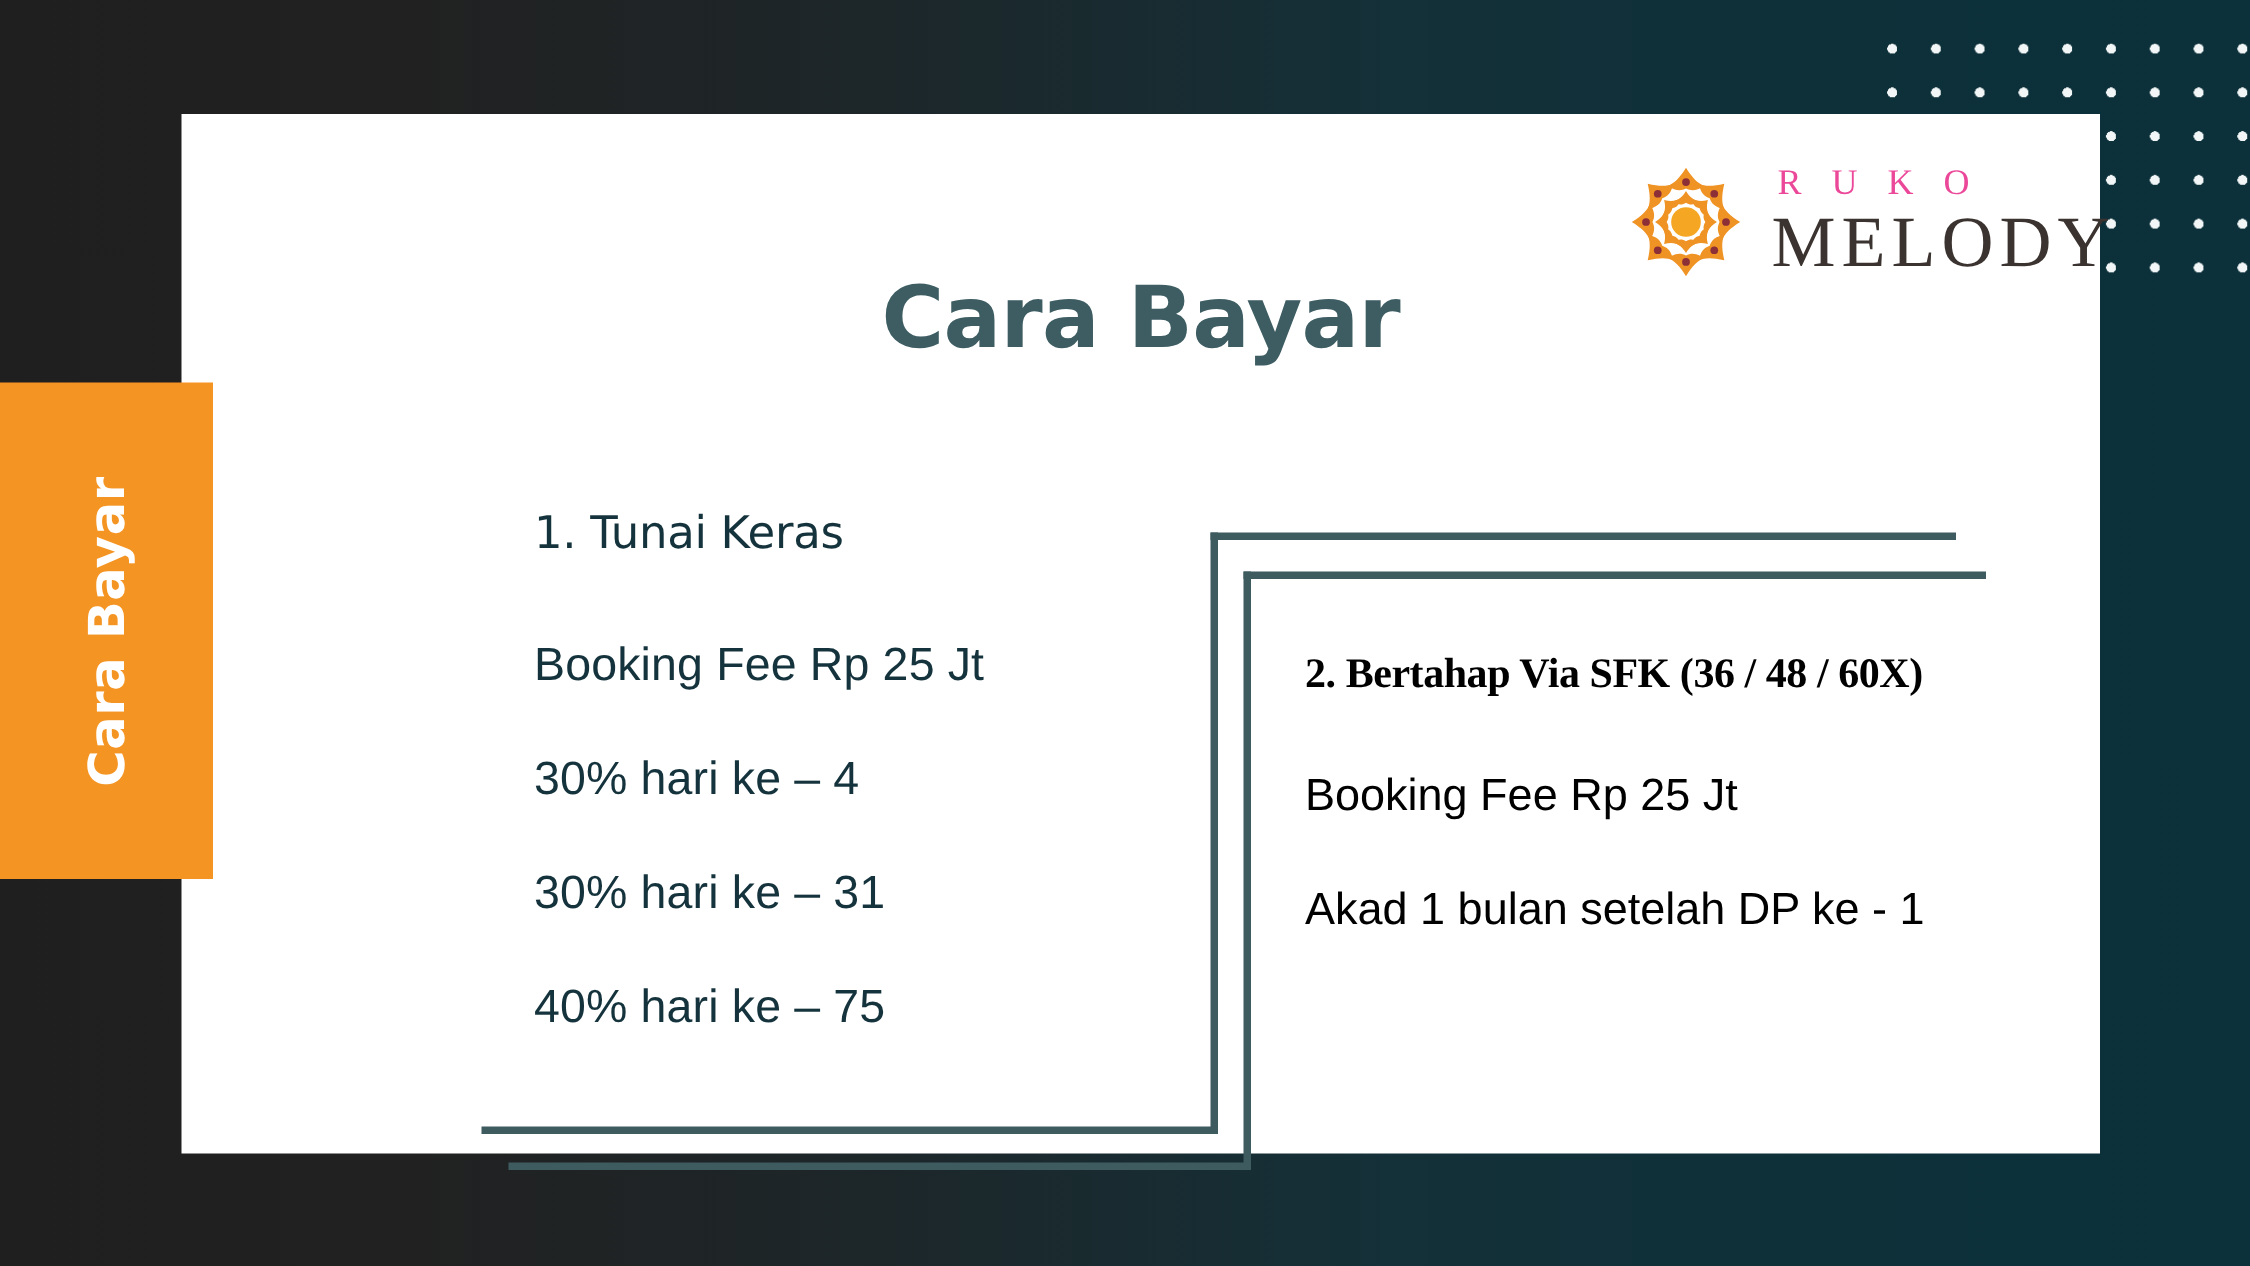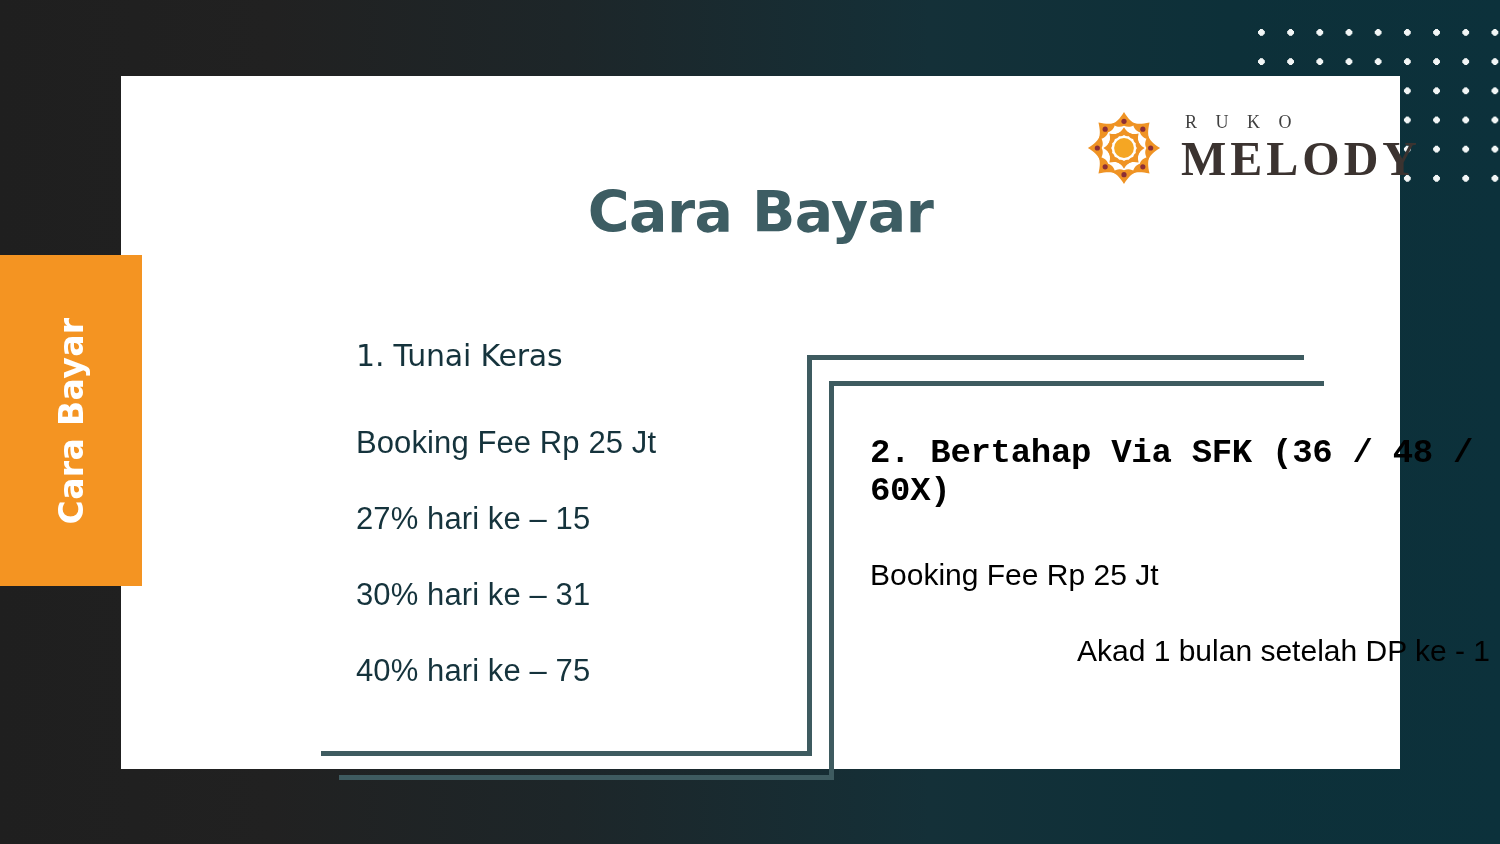--- a/index.html
+++ b/index.html
@@ -90,32 +90,31 @@
   #logo-mark { width: 86px; height: 86px; flex: 0 0 auto; }
   #logo-words {
     margin-left: 14px;
     display: flex;
     flex-direction: column;
     justify-content: center;
     line-height: 1;
   }
   #logo-ruko {
     font-family: "Liberation Serif", serif;
-    font-size: 18px;
+    font-size: 24px;
     letter-spacing: 7px;
-    color: #404040;
+    color: #ec4899;
     margin-left: 4px;
     margin-bottom: 4px;
   }
   #logo-melody {
     font-family: "Liberation Serif", serif;
     font-size: 48px;
     letter-spacing: 4px;
     color: #3b3330;
-    font-weight: bold;
   }
 
   
   .bracket { position: absolute; }
   .bline { position: absolute; background: #3e5b60; }
 
   
   #bracket-outer-top   { left: 686px; top: 279px; width: 497px; height: 5px; }
   #bracket-outer-left  { left: 686px; top: 279px; width: 5px;   height: 401px; }
   #bracket-outer-bot   { left: 200px; top: 675px; width: 491px; height: 5px; }
@@ -151,33 +150,33 @@
 
   
   #col-right {
     position: absolute;
     left: 749px;
     top: 358px;
     width: 620px;
   }
   #col-right .heading {
     color: #000000;
-    font-size: 34px;
+    font-size: 28px;
     font-weight: bold;
-    font-family: Liberation Mono, monospace;
+    font-family: Liberation Serif, serif;
     margin: 0 0 48px 0;
     letter-spacing: -0.3px;
   }
   #col-right .line {
     color: #000000;
     font-size: 30px;
     font-family: "Liberation Sans", sans-serif;
     margin: 0 0 42px 0;
   }
-  #col-right .line:last-child { margin-bottom: 0; text-align: right; }
+  #col-right .line:last-child { margin-bottom: 0; }
 </style>
 </head>
 <body>
 
 <div id="slide">
 
   <div id="dot-grid"></div>
 
   <div id="card">
 
@@ -248,21 +247,21 @@
       <span class="bline" id="bracket-outer-left"></span>
       <span class="bline" id="bracket-outer-bot"></span>
       <span class="bline" id="bracket-inner-top"></span>
       <span class="bline" id="bracket-inner-left"></span>
       <span class="bline" id="bracket-inner-bot"></span>
     </div>
 
     <div id="col-left">
       <p class="heading">1. Tunai Keras</p>
       <p class="line">Booking Fee Rp 25 Jt</p>
-      <p class="line">27% hari ke – 15</p>
+      <p class="line">30% hari ke – 4</p>
       <p class="line">30% hari ke – 31</p>
       <p class="line">40% hari ke – 75</p>
     </div>
 
     <div id="col-right">
       <p class="heading">2. Bertahap Via SFK (36 / 48 / 60X)</p>
       <p class="line">Booking Fee Rp 25 Jt</p>
       <p class="line">Akad 1 bulan setelah DP ke - 1</p>
     </div>
 

